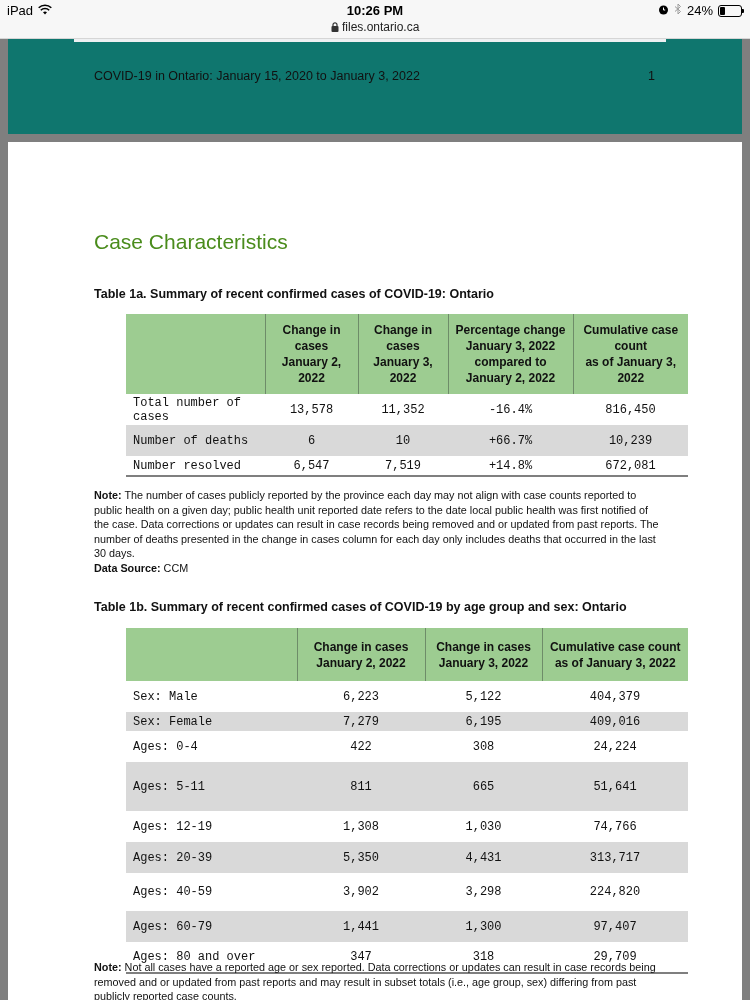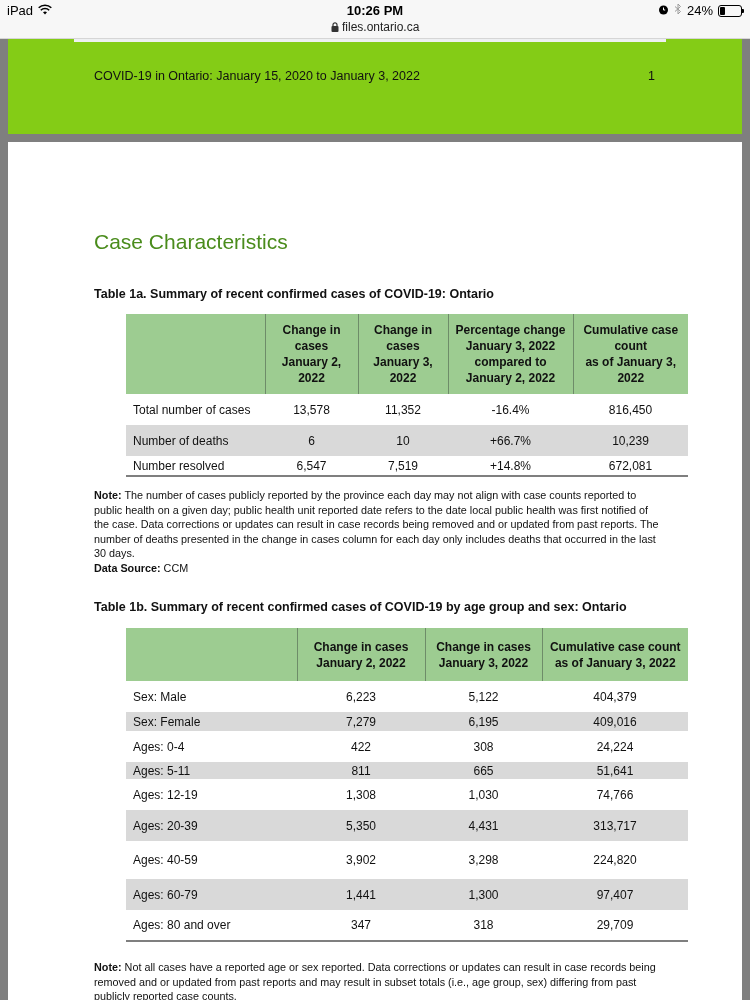--- a/index.html
+++ b/index.html
@@ -5,31 +5,31 @@
   html, body { margin:0; padding:0; }
   body { width:750px; height:1000px; overflow:hidden; background:#7f7f7f; position:relative; font-family:"Liberation Sans", sans-serif; color:#111; }
   .statusbar { position:absolute; left:0; top:0; width:750px; height:38px; background:#f7f7f7; border-bottom:1px solid #d6d6d6; z-index:5; }
   .sb-left { position:absolute; left:7px; top:3px; font-size:13px; color:#000; display:flex; align-items:center; gap:5px; }
   .sb-time { position:absolute; left:0; width:750px; top:3px; text-align:center; font-size:13px; font-weight:bold; color:#000; }
   .sb-url { position:absolute; left:0; width:750px; top:20px; text-align:center; font-size:12px; color:#222; }
   .sb-right { position:absolute; right:8px; top:3px; font-size:13px; color:#000; display:flex; align-items:center; gap:5px; }
   .battery { width:22px; height:10px; border:1px solid #000; border-radius:3px; position:relative; display:inline-block; }
   .battery .fill { position:absolute; left:1px; top:1px; bottom:1px; width:5px; background:#000; border-radius:1px; }
   .battery:after { content:""; position:absolute; right:-3px; top:3px; width:2px; height:4px; background:#000; border-radius:0 1px 1px 0; }
-  .page1 { position:absolute; left:8px; top:38px; width:734px; height:96px; background:#84cc16; }
+  .page1 { position:absolute; left:8px; top:38px; width:734px; height:96px; background:#0f766e; }
   .page1 .toolbar-edge { position:absolute; left:66px; top:0; width:592px; height:4px; background:#eef0f2; }
   .page1-header { position:absolute; left:86px; top:31px; font-size:12.5px; color:#111; }
   .page1-num { position:absolute; left:640px; top:31px; font-size:12.5px; }
   .page2 { position:absolute; left:8px; top:142px; width:734px; height:858px; background:#fff; }
   .section-title { position:absolute; left:86px; top:88px; font-size:21px; color:#4a8c1c;text-align:right; }
   .table-caption { position:absolute; left:86px; font-size:12.5px; font-weight:bold; color:#111;text-align:right; }
   table { position:absolute; border-collapse:collapse; font-size:12px; color:#111;margin-left:32px; }
   table th { background:#9dcc91; font-weight:bold; text-align:center; vertical-align:middle; border-left:1px solid #6e8c69; line-height:16px; padding:0 4px; }
   table th:first-child { border-left:none; }
-  table td { text-align:center; vertical-align:middle; padding:0; }
+  table td { text-align:center; vertical-align:middle; padding:0;font-family:Liberation Mono, monospace; }
   table td:first-child { text-align:left; padding-left:7px; }
   table tr.striped td { background:#d9d9d9; }
   table tbody tr:last-child td { border-bottom:2px solid #7f7f7f; }
   .note { position:absolute; left:86px; width:570px; font-size:10.8px; line-height:14.5px; color:#111; }
   .note b { font-weight:bold; }
 </style>
 </head>
 <body>
 
 <div class="statusbar">
@@ -189,21 +189,21 @@
         <td>7,279</td>
         <td>6,195</td>
         <td>409,016</td>
       </tr>
       <tr style="height:31px;">
         <td>Ages: 0-4</td>
         <td>422</td>
         <td>308</td>
         <td>24,224</td>
       </tr>
-      <tr class="striped" style="height:17px;">
+      <tr class="striped" style="height:49px;">
         <td>Ages: 5-11</td>
         <td>811</td>
         <td>665</td>
         <td>51,641</td>
       </tr>
       <tr style="height:31px;">
         <td>Ages: 12-19</td>
         <td>1,308</td>
         <td>1,030</td>
         <td>74,766</td>

